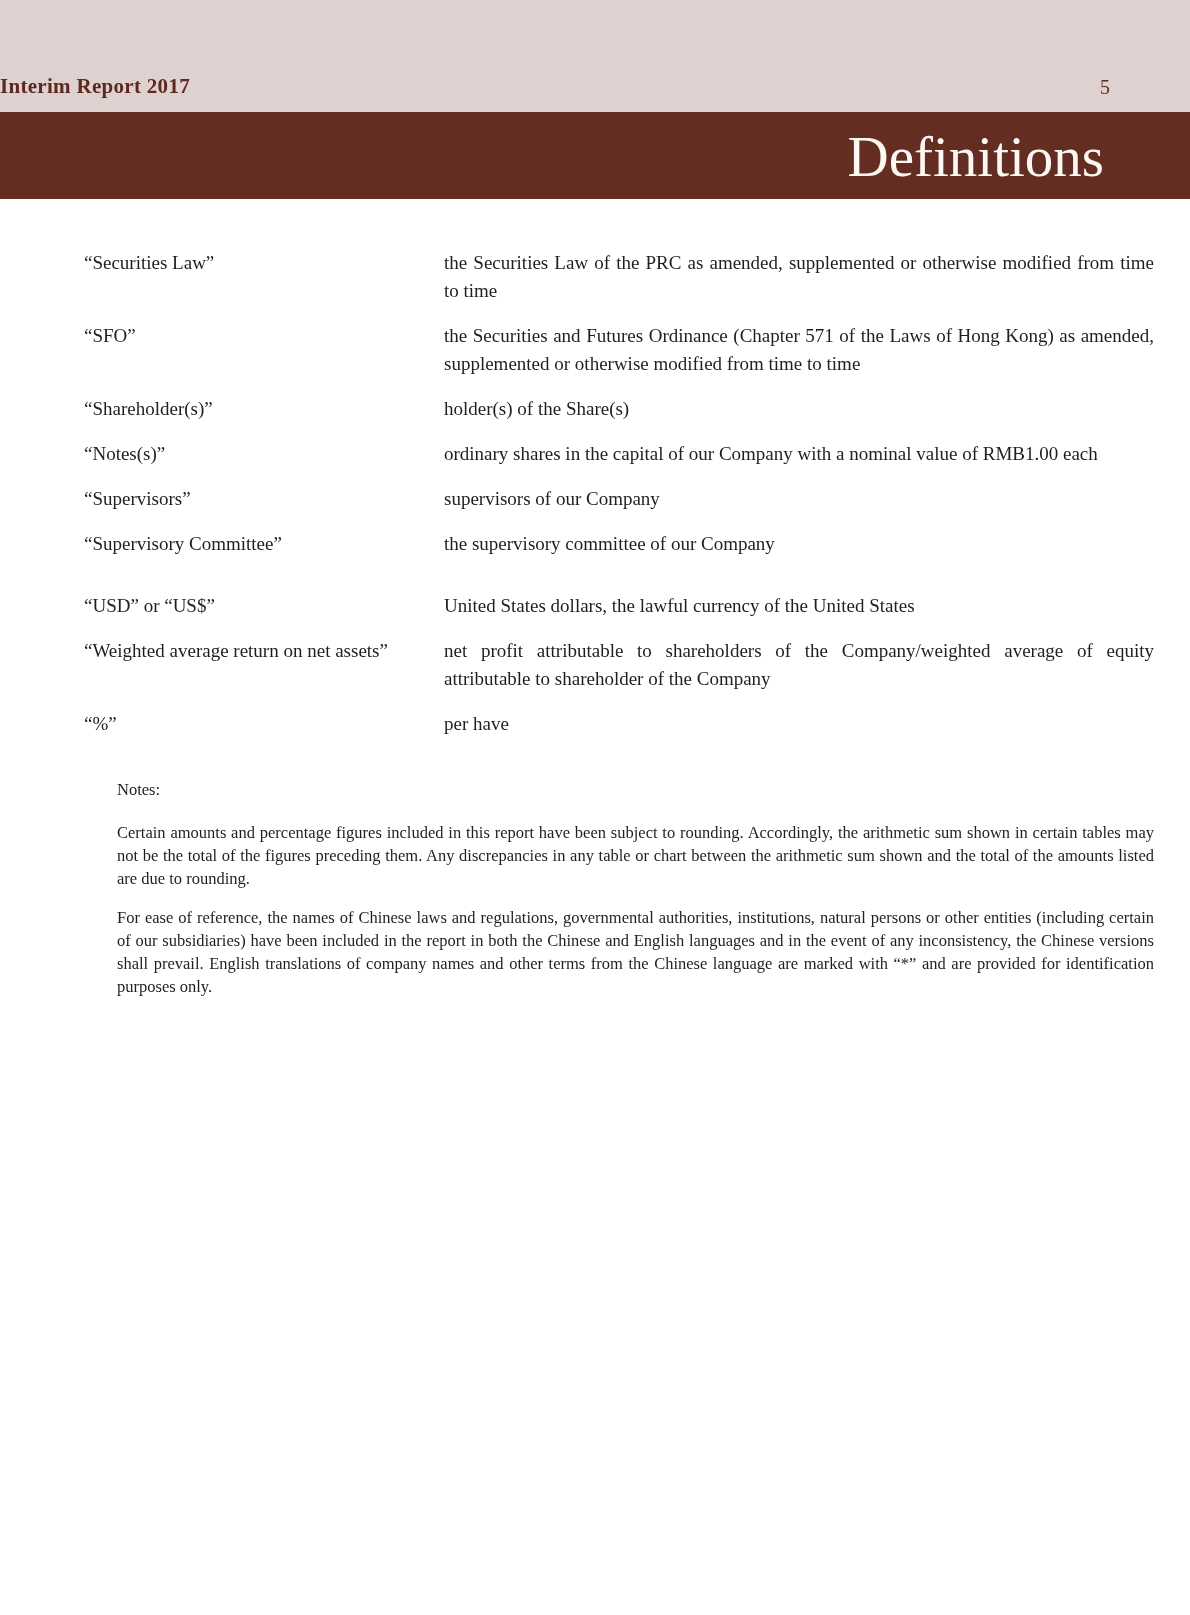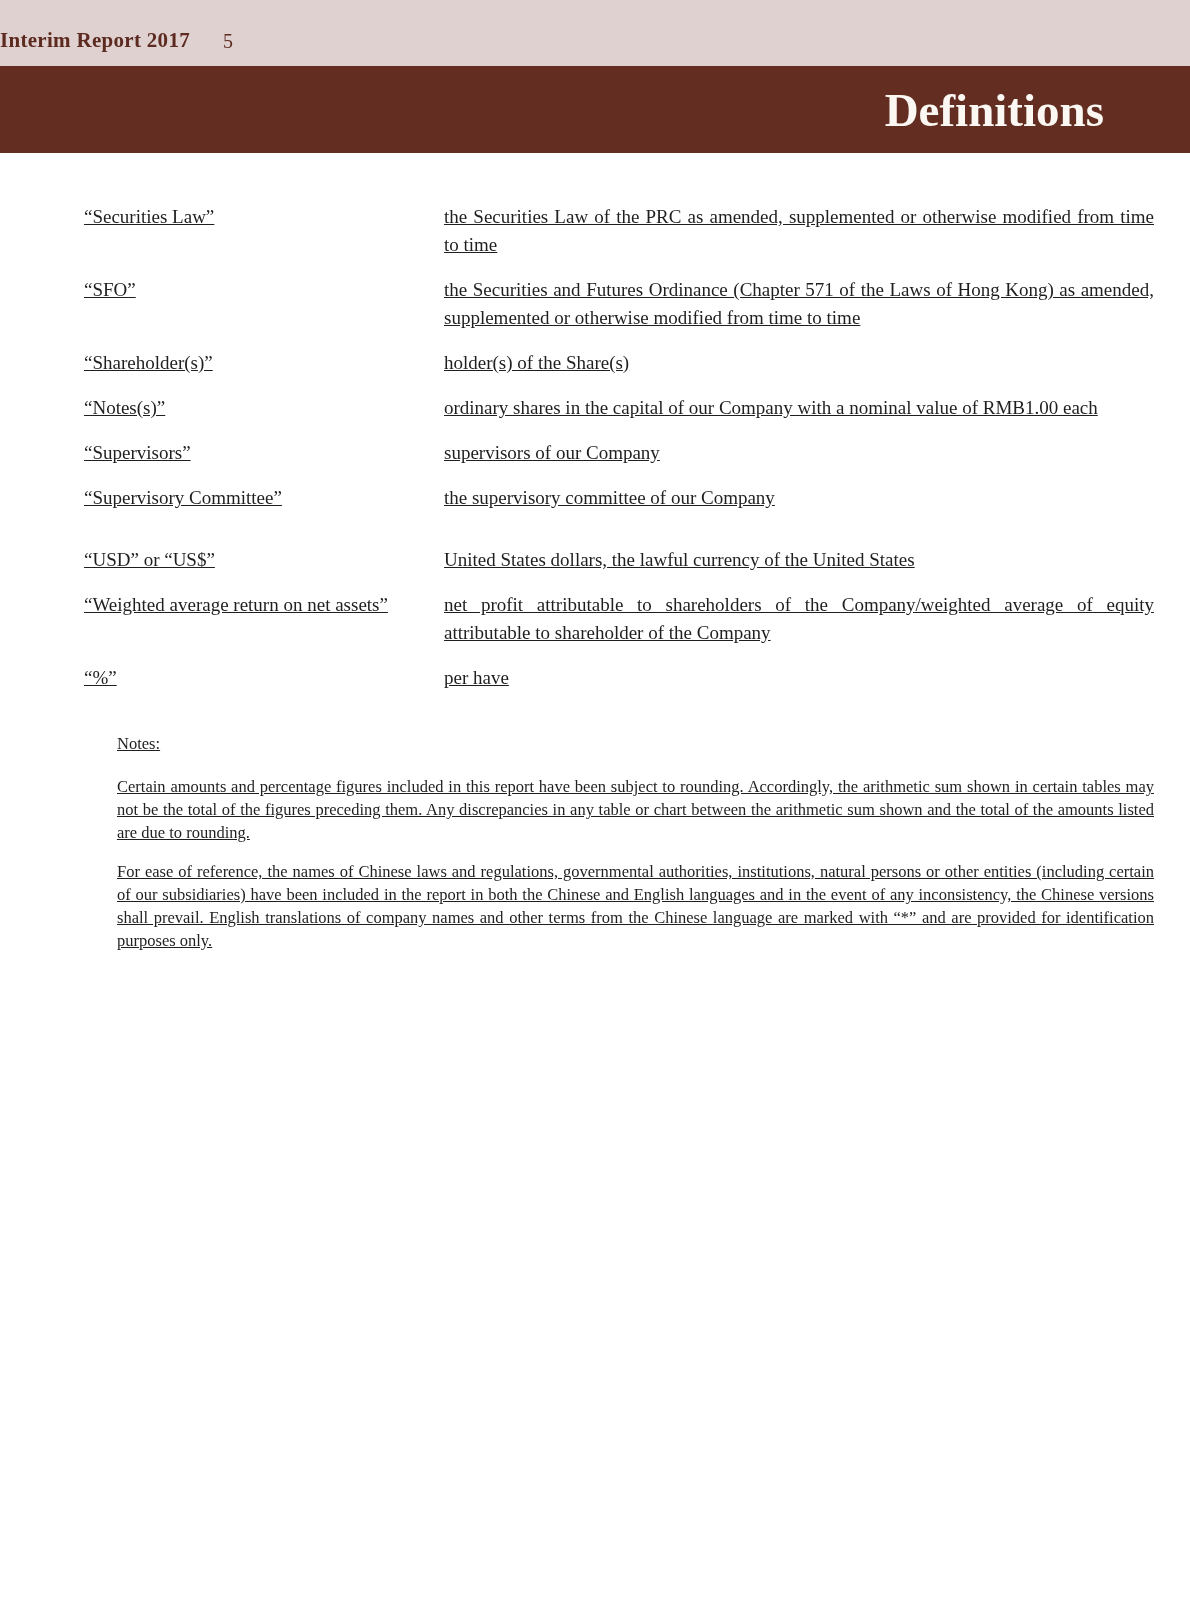--- a/index.html
+++ b/index.html
@@ -18,24 +18,24 @@
   .page {
     position: relative;
     width: 1190px;
     height: 1615px;
     margin: 0 auto;
     background: #ffffff;
     overflow: hidden;
   }
   
   .band-top {
-    height: 66px;
+    height: 112px;
     background: var(--top-band-bg);
     display: flex;
-    justify-content: flex-start;
+    justify-content: space-between;
     align-items: flex-end;
     padding: 0 80px 13px 0;
   }
   .report-title {
     font-size: 21px;
     font-weight: bold;
     color: var(--header-text);
     letter-spacing: 0.3px;
   }
   .page-number {
@@ -46,30 +46,29 @@
   }
   .band-title {
     height: 87px;
     background: var(--title-band-bg);
     display: flex;
     justify-content: flex-end;
     align-items: center;
     padding-right: 86px;
   }
   .section-title {
-    font-size: 47px;
+    font-size: 57px;
     line-height: 1;
-    font-weight: 700;
+    font-weight: 400;
     color: var(--title-text);
     padding-top: 2px;
   }
   
   .content {
     padding: 50px 36px 0 84px;
-    text-decoration: underline;
   }
   .def-list { }
   .def-row {
     display: flex;
     margin-bottom: 17px;
     font-size: 19px;
     line-height: 28px;
   }
   .def-term {
     flex: 0 0 360px;

